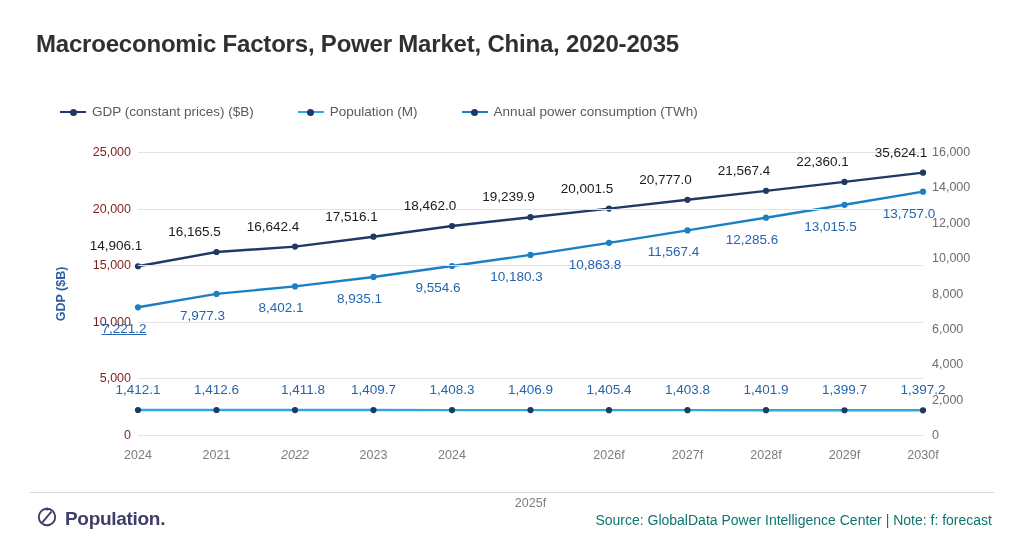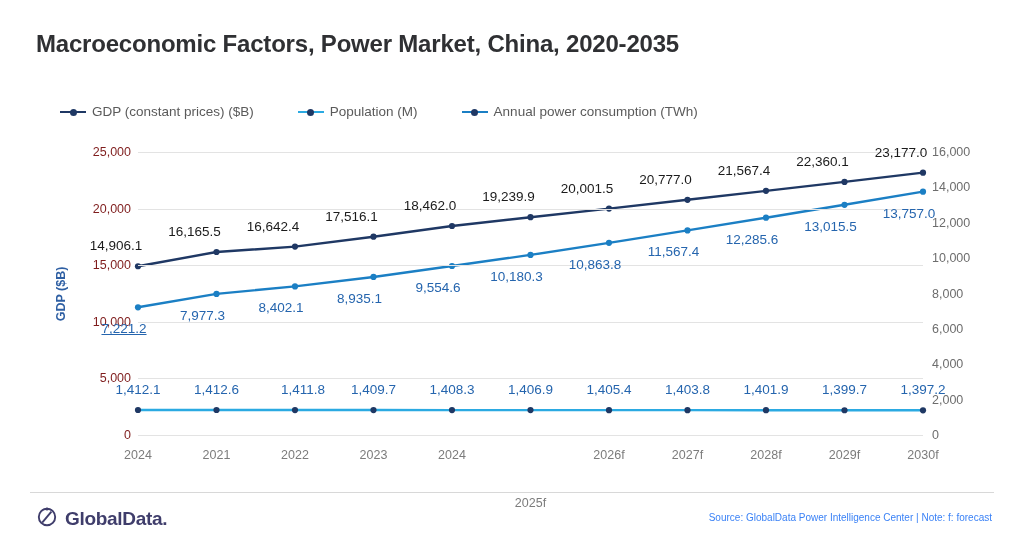--- a/index.html
+++ b/index.html
@@ -75,21 +75,21 @@
   
   .footer-rule{
     position:absolute;left:30px;top:492px;width:964px;height:1px;background:#d8d8d8;
   }
   .logo{position:absolute;left:36px;top:506px;display:flex;align-items:center;gap:7px;}
   .logo-text{
     font-size:19px;font-weight:bold;color:#3f3d6b;letter-spacing:-0.3px;
   }
   .source{
     position:absolute;right:32px;top:512px;
-    font-size:10px;color:#3b82f6;white-space:nowrap;
+    font-size:14px;color:#0f766e;white-space:nowrap;
   }
 </style>
 </head>
 <body>
 
 <div id="chart-root">
 
   <div class="title">Macroeconomic Factors, Power Market, China, 2020-2035</div>
 
   <div class="legend" id="legend">
@@ -181,21 +181,21 @@
       <div class="dlabel gdp" style="left: -22px; top: 86.2629px;">14,906.1</div>
       <div class="dlabel gdp" style="left: 56.5px; top: 72.0065px;">16,165.5</div>
       <div class="dlabel gdp" style="left: 135px; top: 66.608px;">16,642.4</div>
       <div class="dlabel gdp" style="left: 213.5px; top: 56.7177px;">17,516.1</div>
       <div class="dlabel gdp" style="left: 292px; top: 46.0102px;">18,462.0</div>
       <div class="dlabel gdp" style="left: 370.5px; top: 37.2043px;">19,239.9</div>
       <div class="dlabel gdp" style="left: 449px; top: 28.583px;">20,001.5</div>
       <div class="dlabel gdp" style="left: 527.5px; top: 19.8044px;">20,777.0</div>
       <div class="dlabel gdp" style="left: 606px; top: 10.857px;">21,567.4</div>
       <div class="dlabel gdp" style="left: 684.5px; top: 1.88367px;">22,360.1</div>
-      <div class="dlabel gdp" style="left: 763px; top: -7.36364px;">23,177.0</div>
+      <div class="dlabel gdp" style="left: 763px; top: -7.36364px;">35,624.1</div>
       <div class="dlabel power" style="left: -14px; top: 169.275px; text-decoration: underline;">7,221.2</div>
       <div class="dlabel power" style="left: 64.5px; top: 155.902px;">7,977.3</div>
       <div class="dlabel power" style="left: 143px; top: 148.388px;">8,402.1</div>
       <div class="dlabel power" style="left: 221.5px; top: 138.96px;">8,935.1</div>
       <div class="dlabel power" style="left: 300px; top: 128.003px;">9,554.6</div>
       <div class="dlabel power" style="left: 378.5px; top: 116.936px;">10,180.3</div>
       <div class="dlabel power" style="left: 457px; top: 104.847px;">10,863.8</div>
       <div class="dlabel power" style="left: 535.5px; top: 92.4016px;">11,567.4</div>
       <div class="dlabel power" style="left: 614px; top: 79.6984px;">12,285.6</div>
       <div class="dlabel power" style="left: 692.5px; top: 66.7883px;">13,015.5</div>
@@ -209,38 +209,38 @@
       <div class="dlabel pop" style="left: 471px; top: 230.142px;">1,405.4</div>
       <div class="dlabel pop" style="left: 549.5px; top: 230.17px;">1,403.8</div>
       <div class="dlabel pop" style="left: 628px; top: 230.204px;">1,401.9</div>
       <div class="dlabel pop" style="left: 706.5px; top: 230.243px;">1,399.7</div>
       <div class="dlabel pop" style="left: 785px; top: 230.287px;">1,397.2</div>
     </div>
 
   <div class="xlabels" id="xlabels">
       <div class="xlabel" style="left: 0px;">2024</div>
       <div class="xlabel" style="left: 78.5px;">2021</div>
-      <div class="xlabel" style="left: 157px;">2022</div>
+      <div class="xlabel" style="left: 157px; font-style: italic;">2022</div>
       <div class="xlabel" style="left: 235.5px;">2023</div>
       <div class="xlabel" style="left: 314px;">2024</div>
       <div class="xlabel" style="left: 392.5px; margin-top: 48px;">2025f</div>
       <div class="xlabel" style="left: 471px;">2026f</div>
       <div class="xlabel" style="left: 549.5px;">2027f</div>
       <div class="xlabel" style="left: 628px;">2028f</div>
       <div class="xlabel" style="left: 706.5px;">2029f</div>
       <div class="xlabel" style="left: 785px;">2030f</div>
     </div>
 
   <div class="footer-rule"></div>
 
   <div class="logo">
     <span>
       <svg width="22" height="22" viewBox="0 0 22 22">
         <circle cx="11" cy="11" r="8.2" fill="none" stroke="#3F3D6B" stroke-width="1.9"></circle>
         <line x1="6.2" y1="16.6" x2="15.4" y2="5.6" stroke="#3F3D6B" stroke-width="1.9"></line>
         <circle cx="11" cy="3.1" r="1.5" fill="#3F3D6B"></circle>
       </svg>
     </span>
-    <span class="logo-text">GlobalData.</span>
+    <span class="logo-text">Population.</span>
   </div>
 
   <div class="source">Source: GlobalData Power Intelligence Center | Note: f: forecast</div>
 </div>
 
 </body></html>

